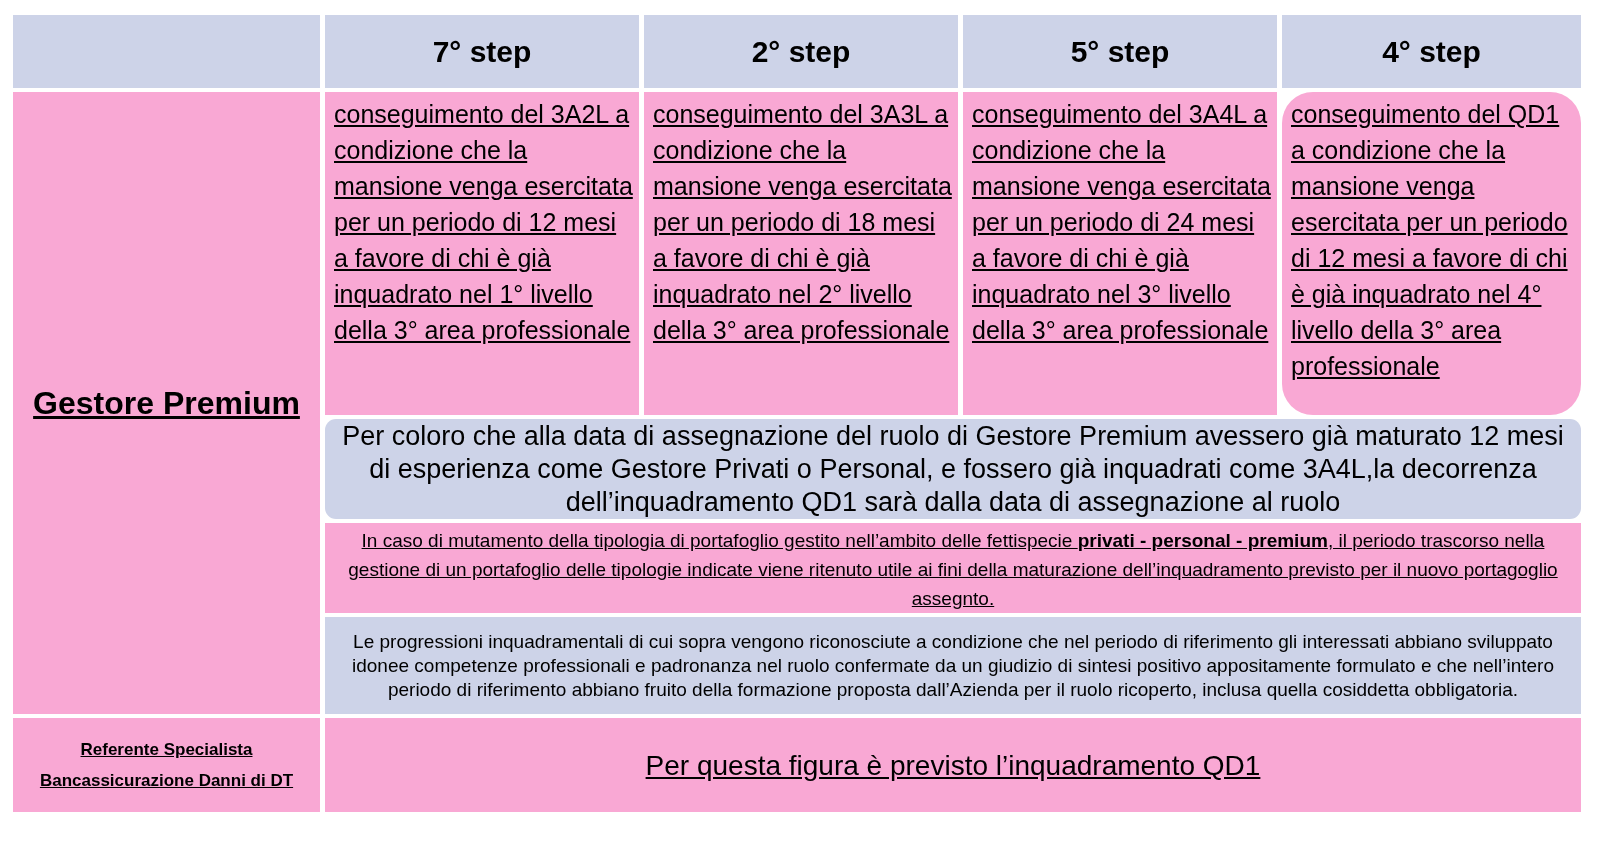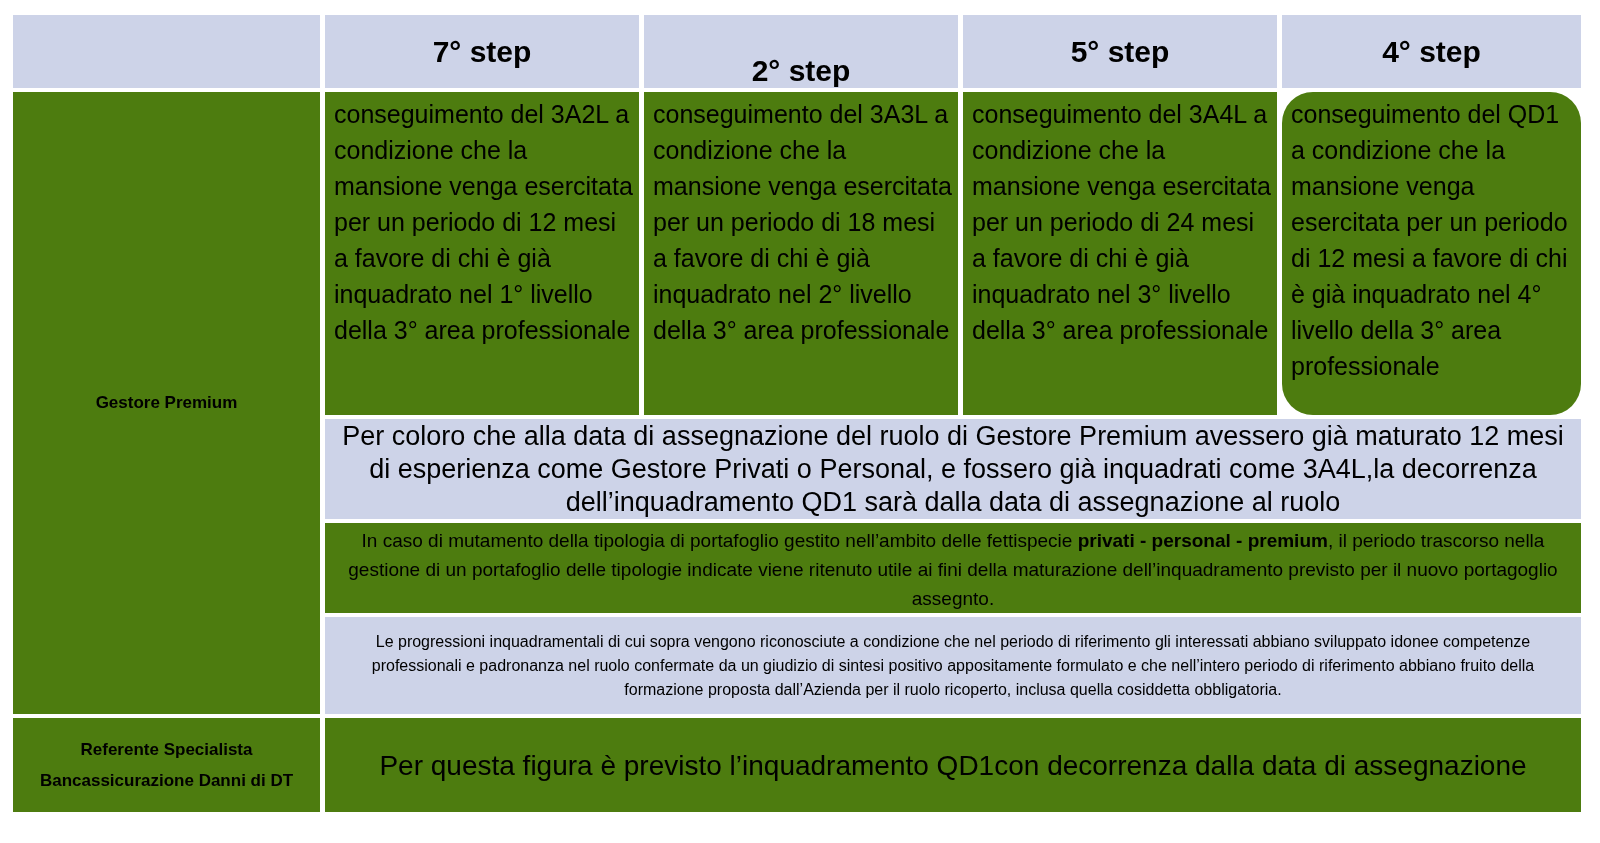--- a/index.html
+++ b/index.html
@@ -22,80 +22,81 @@
     grid-template-rows: 73px 323px 100px 90px 97px 94px;
     column-gap: 5px;
     row-gap: 4px;
     background: #ffffff;
   }
   .cell {
     box-sizing: border-box;
     overflow: hidden;
   }
   .bg-dark  { background: #cdd3e8; }
-  .bg-light { background: #4d7c0f; }
+  .bg-light { background: #f9a8d4; text-decoration: underline; }
 
   .hdr {
     display: flex;
     align-items: center;
     justify-content: center;
     font-weight: bold;
     font-size: 30px;
   }
   .corner { grid-row: 1; grid-column: 1; }
 
   .left-span {
     grid-row: 2 / 6;
     grid-column: 1;
     display: flex;
     align-items: center;
     justify-content: center;
     font-weight: bold;
-    font-size: 17px;
+    font-size: 32px;
     text-align: center;
     padding: 0 10px;
   }
   .step-cell {
     grid-row: 2;
     padding: 4px 6px 4px 9px;
     font-size: 25px;
     line-height: 36px;
     text-align: left;
   }
   .note-a {
     grid-row: 3;
     grid-column: 2 / 6;
     display: flex;
     align-items: center;
     justify-content: flex-end;
     font-size: 27px;
     line-height: 33px;
     text-align: center;
     padding: 0 8px;
+    border-radius: 11px;
   }
   .note-b {
     grid-row: 4;
     grid-column: 2 / 6;
     display: flex;
     align-items: flex-end;
     justify-content: center;
     font-size: 19px;
     line-height: 29px;
     text-align: center;
     padding: 0 14px;
   }
   .note-b p { margin: 0; }
   .note-b .bold-seg { font-weight: bold; }
   .note-c {
     grid-row: 5;
     grid-column: 2 / 6;
     display: flex;
     align-items: center;
     justify-content: center;
-    font-size: 16px;
+    font-size: 19px;
     line-height: 24px;
     text-align: center;
     padding: 0 22px;
   }
   .bottom-label {
     grid-row: 6;
     grid-column: 1;
     display: flex;
     align-items: center;
     justify-content: center;
@@ -119,21 +120,21 @@
 </style>
 </head>
 <body>
 
 <div class="table-grid">
 
   <div class="cell bg-dark corner"></div>
   <div class="cell bg-dark hdr" style="grid-row:1; grid-column:2;">
     <span>7° step</span>
   </div>
-  <div class="cell bg-dark hdr" style="grid-row:1; grid-column:3;align-items:flex-end;">
+  <div class="cell bg-dark hdr" style="grid-row:1; grid-column:3;">
     <span>2° step</span>
   </div>
   <div class="cell bg-dark hdr" style="grid-row:1; grid-column:4;">
     <span>5° step</span>
   </div>
   <div class="cell bg-dark hdr" style="grid-row:1; grid-column:5;">
     <span>4° step</span>
   </div>
 
   <div class="cell bg-light left-span">
@@ -156,16 +157,15 @@
   <div class="cell bg-dark note-c">
     <span>Le progressioni inquadramentali di cui sopra vengono riconosciute a condizione che nel periodo di riferimento gli interessati abbiano sviluppato idonee competenze professionali e padronanza nel ruolo confermate da un giudizio di sintesi positivo appositamente formulato e che nell’intero periodo di riferimento abbiano fruito della formazione proposta dall’Azienda per il ruolo ricoperto, inclusa quella cosiddetta obbligatoria.</span>
   </div>
 
   <div class="cell bg-light bottom-label">
     <span>Referente Specialista Bancassicurazione Danni di DT</span>
   </div>
 
   <div class="cell bg-light bottom-text">
     <span>Per questa figura è previsto l’inquadramento QD1</span>
-    <span>con decorrenza dalla data di assegnazione</span>
   </div>
 
 </div>
 
 </body></html>

